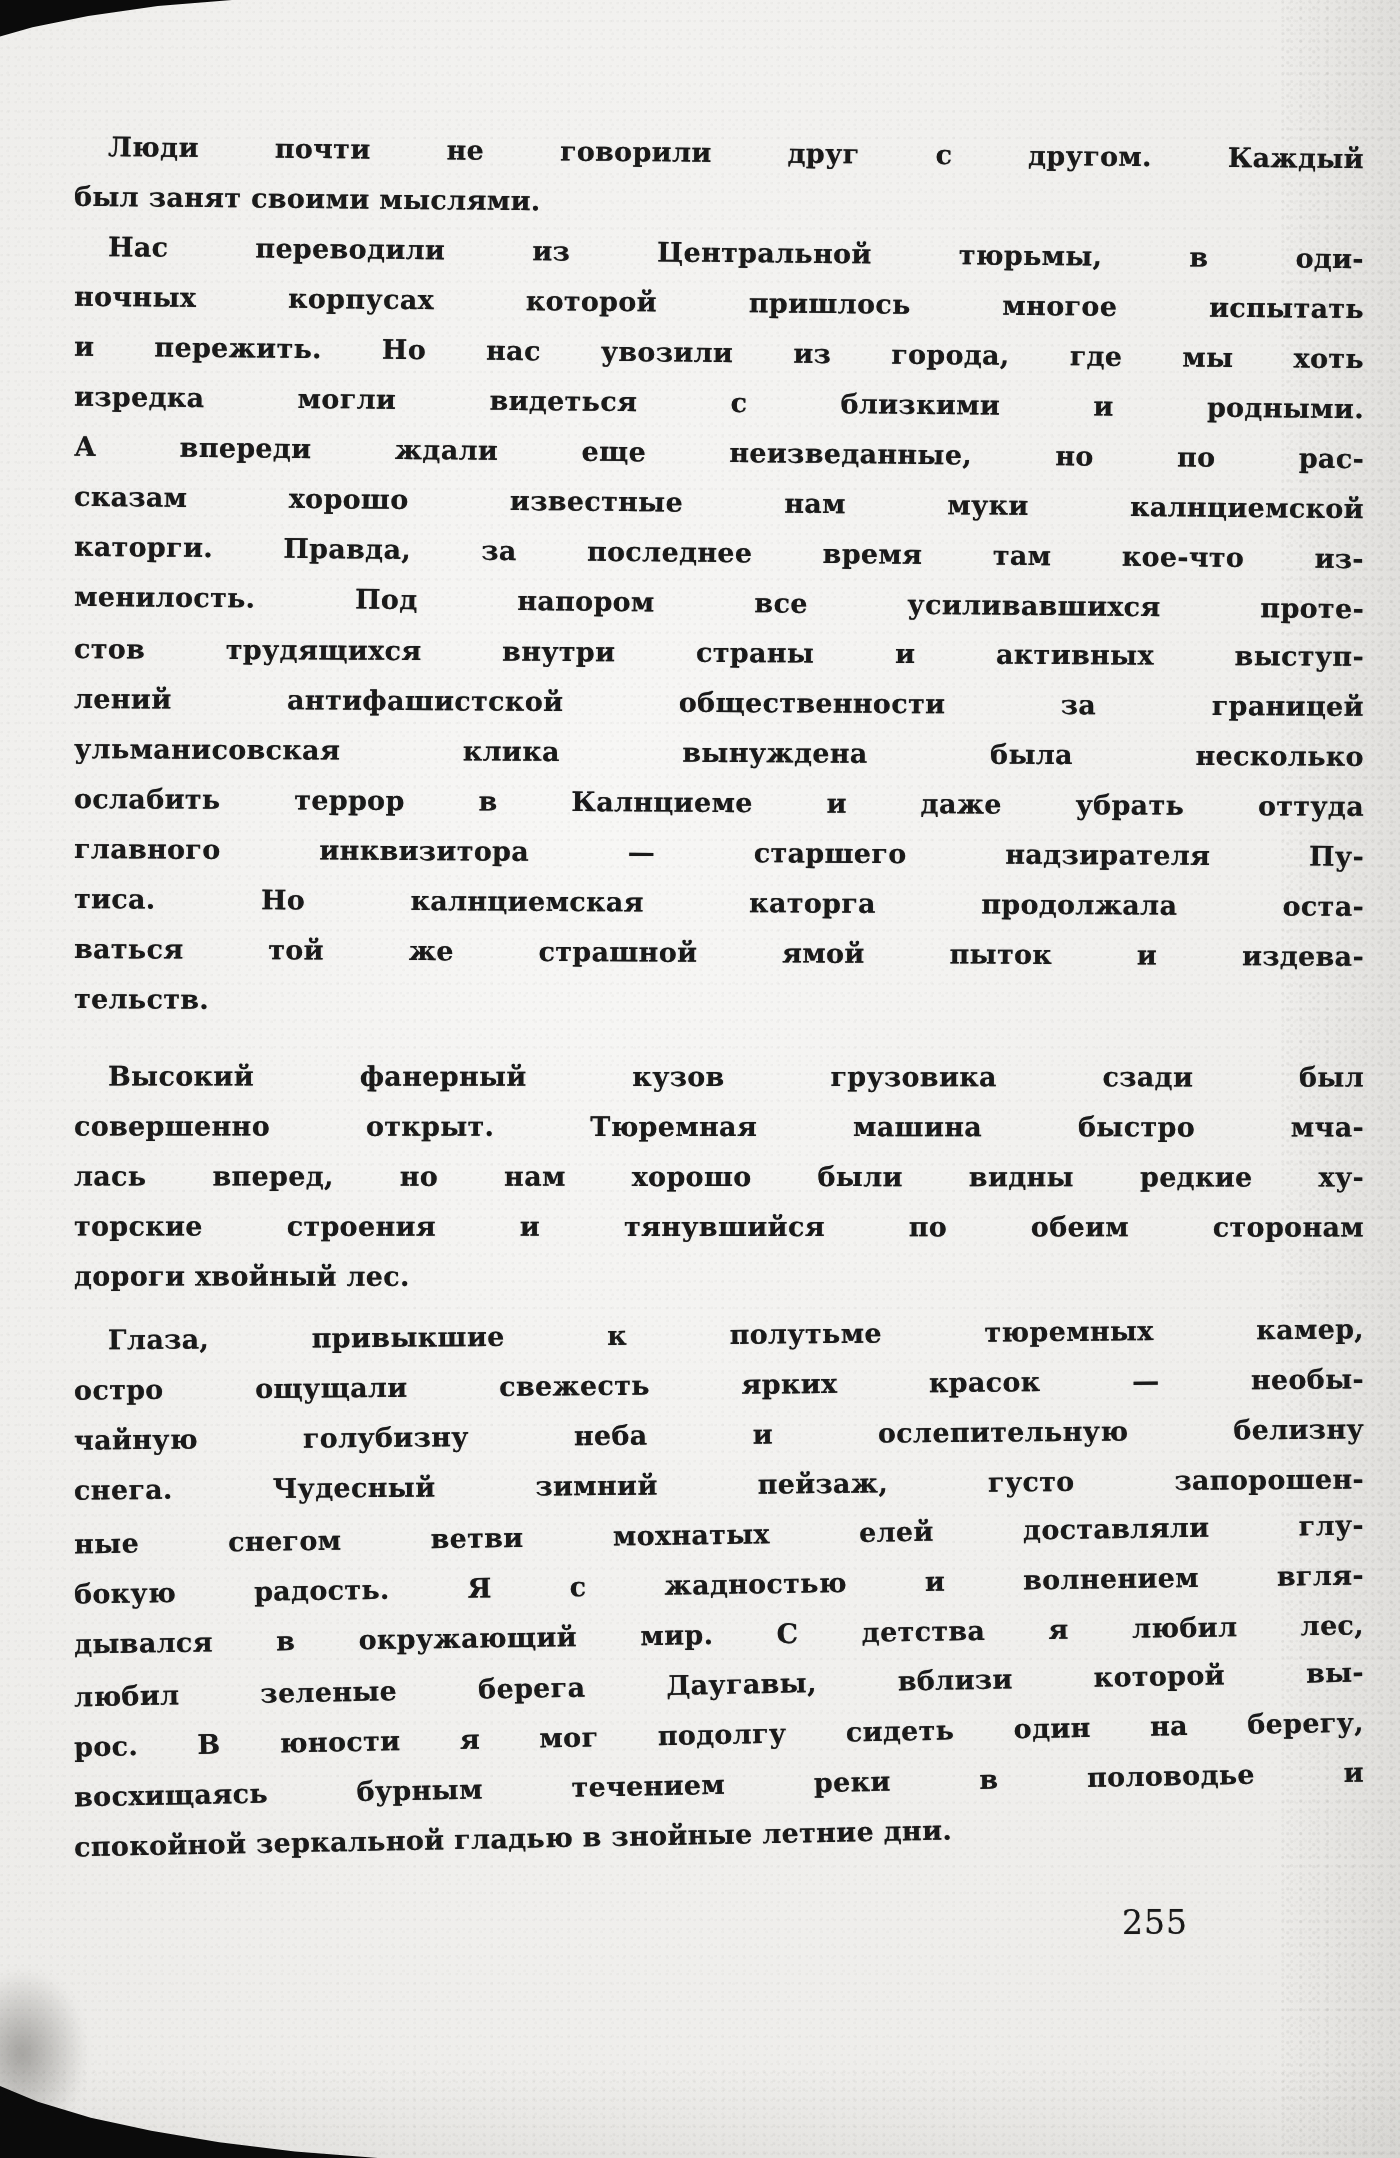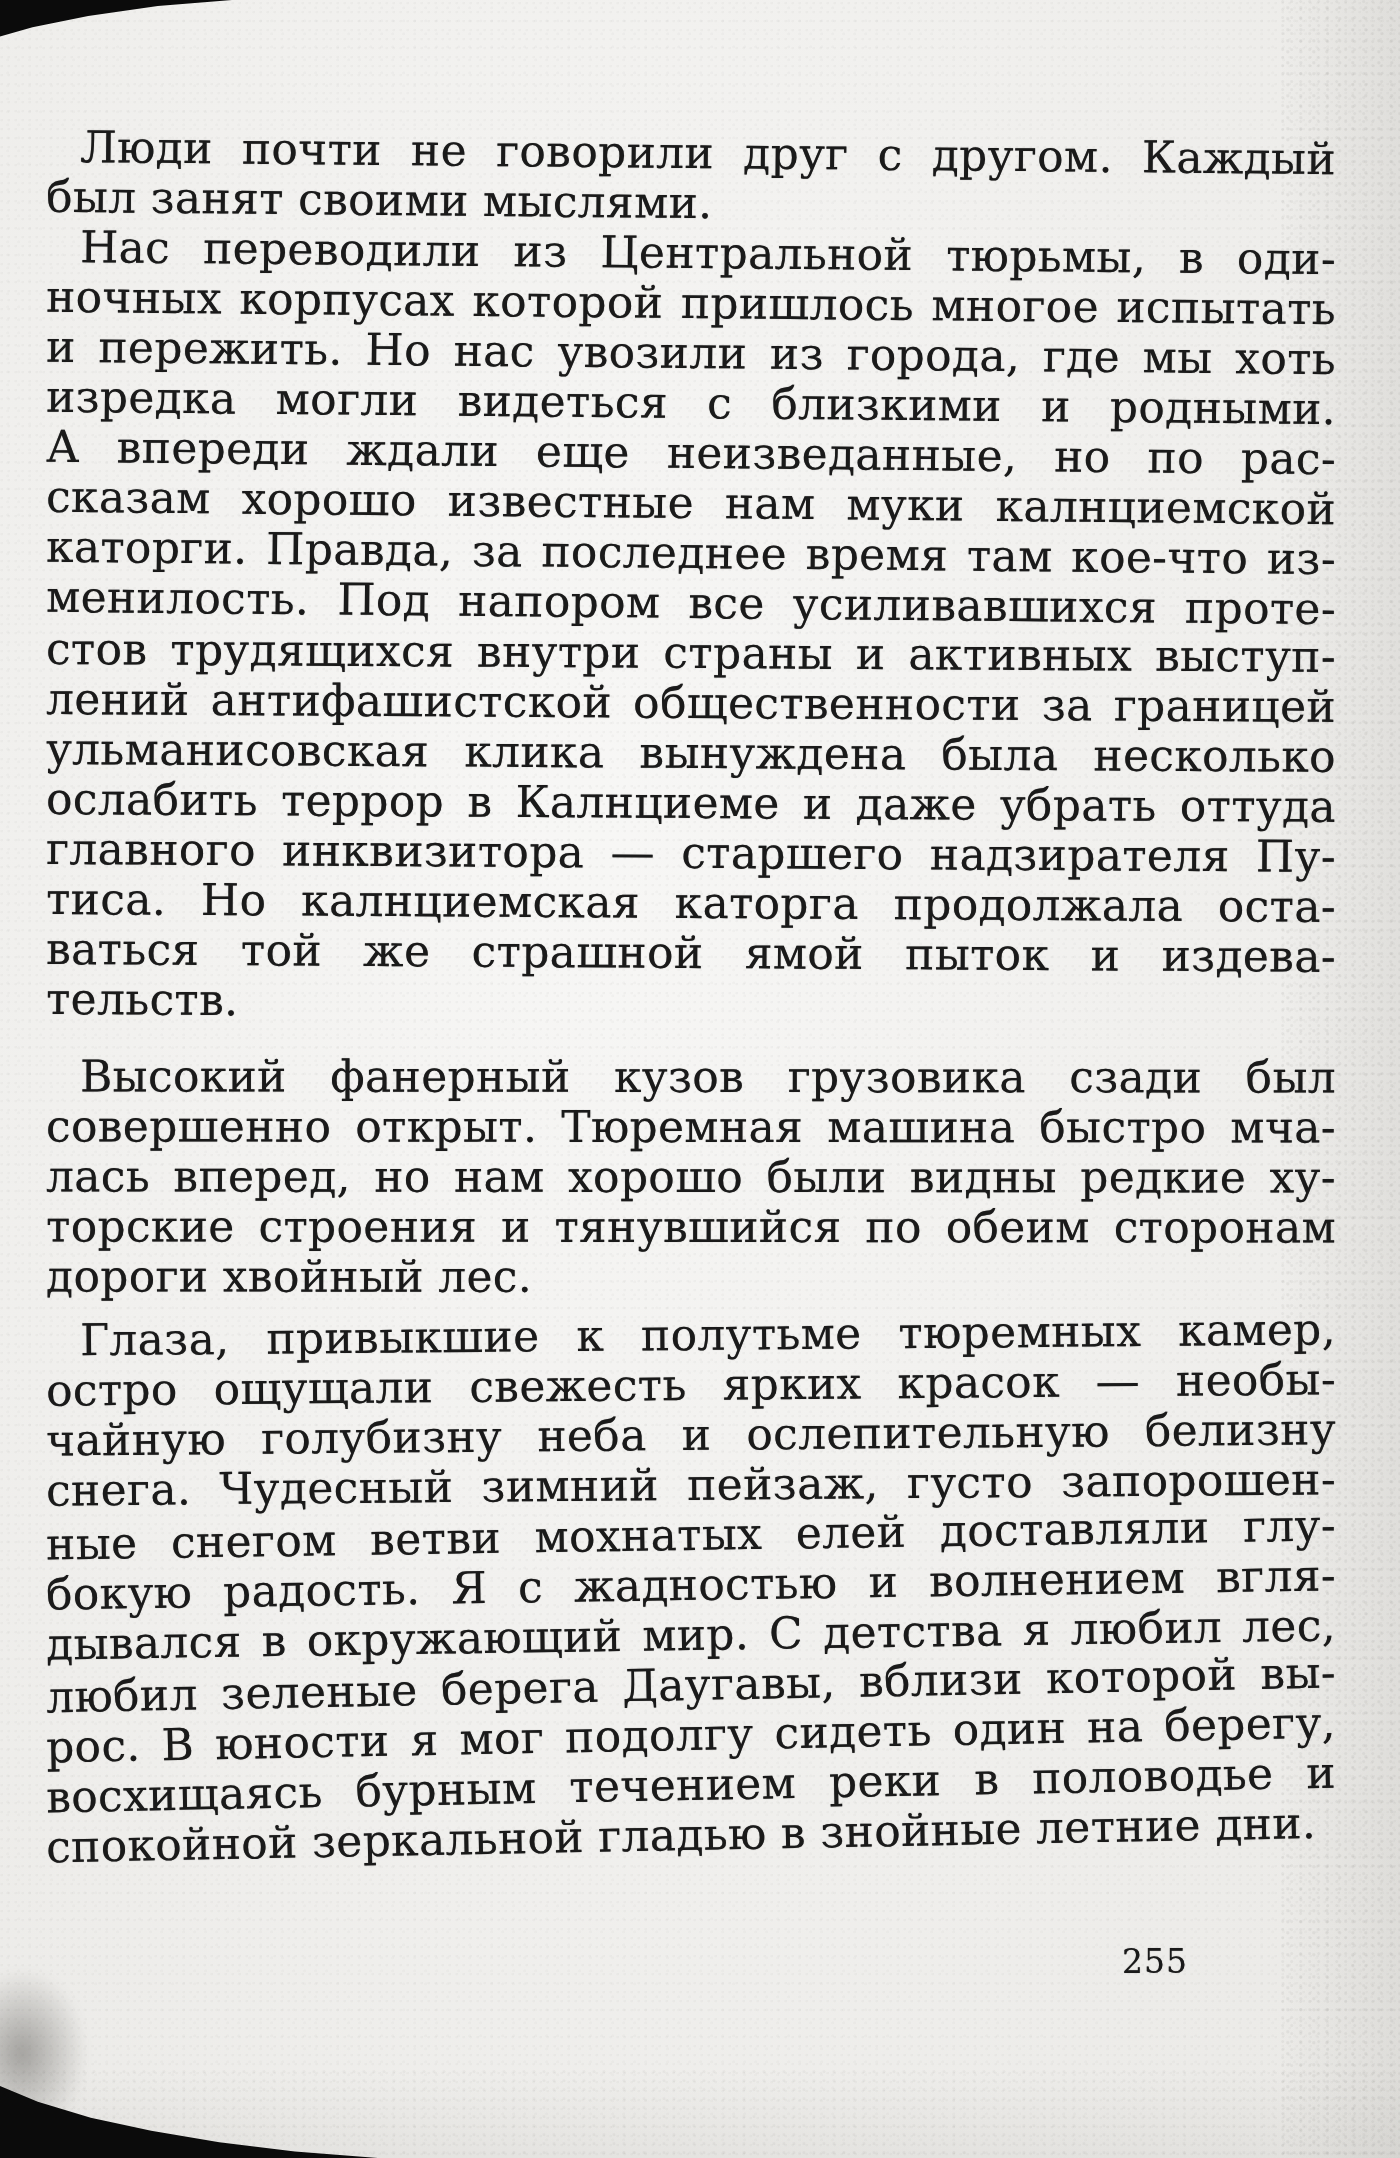--- a/index.html
+++ b/index.html
@@ -48,24 +48,25 @@
     background: #0b0b0b;
     clip-path: polygon(0 0, 10% 22%, 24% 44%, 40% 62%, 58% 78%, 78% 91%, 100% 100%, 0 100%);
   }
   .smudge-left {
     position: absolute; left: -22px; top: 1968px; width: 110px; height: 170px;
     background: radial-gradient(ellipse at 40% 50%, rgba(62,60,56,0.42), rgba(62,60,56,0) 70%);
     filter: blur(5px);
   }
   
   .text {
-    position: absolute; left: 46px; top: 128px; width: 1290px;
-    font-size: 44px; line-height: 50px;
+    position: absolute; left: 74px; top: 128px; width: 1290px;
+    font-size: 27px; line-height: 50px;
     letter-spacing: 0.3px;
     text-shadow: 0 0 0.7px rgba(26,26,26,0.65);
+    font-weight: bold;
   }
   .ln {
     white-space: nowrap;
     text-align: justify;
     text-align-last: justify;
   }
   .ln.end { text-align-last: left; white-space: normal; }
   .ln.ind { text-indent: 34px; }
   .ln.g1 { margin-top: 24px; }
   .ln.g2 { margin-top: 8px; }
@@ -73,21 +74,20 @@
   .a1 { transform: rotate(0.55deg); }
   .a2 { transform: rotate(0.35deg); }
   .a3 { transform: rotate(0.05deg); }
   .a4 { transform: rotate(-0.5deg); }
   .a5 { transform: rotate(-0.85deg); }
   .a6 { transform: rotate(-1.1deg); }
   .page-number {
     position: absolute; top: 1903px; right: 212px;
     font-size: 33px; letter-spacing: 1px;
     text-shadow: 0 0 0.7px rgba(26,26,26,0.65);
-    margin-top: 39px;
   }
 </style>
 </head>
 <body>
 
 <div class="page">
 
   <div class="edge-right"></div>
   <div class="edge-bottom"></div>
   <div class="smudge-left"></div>

